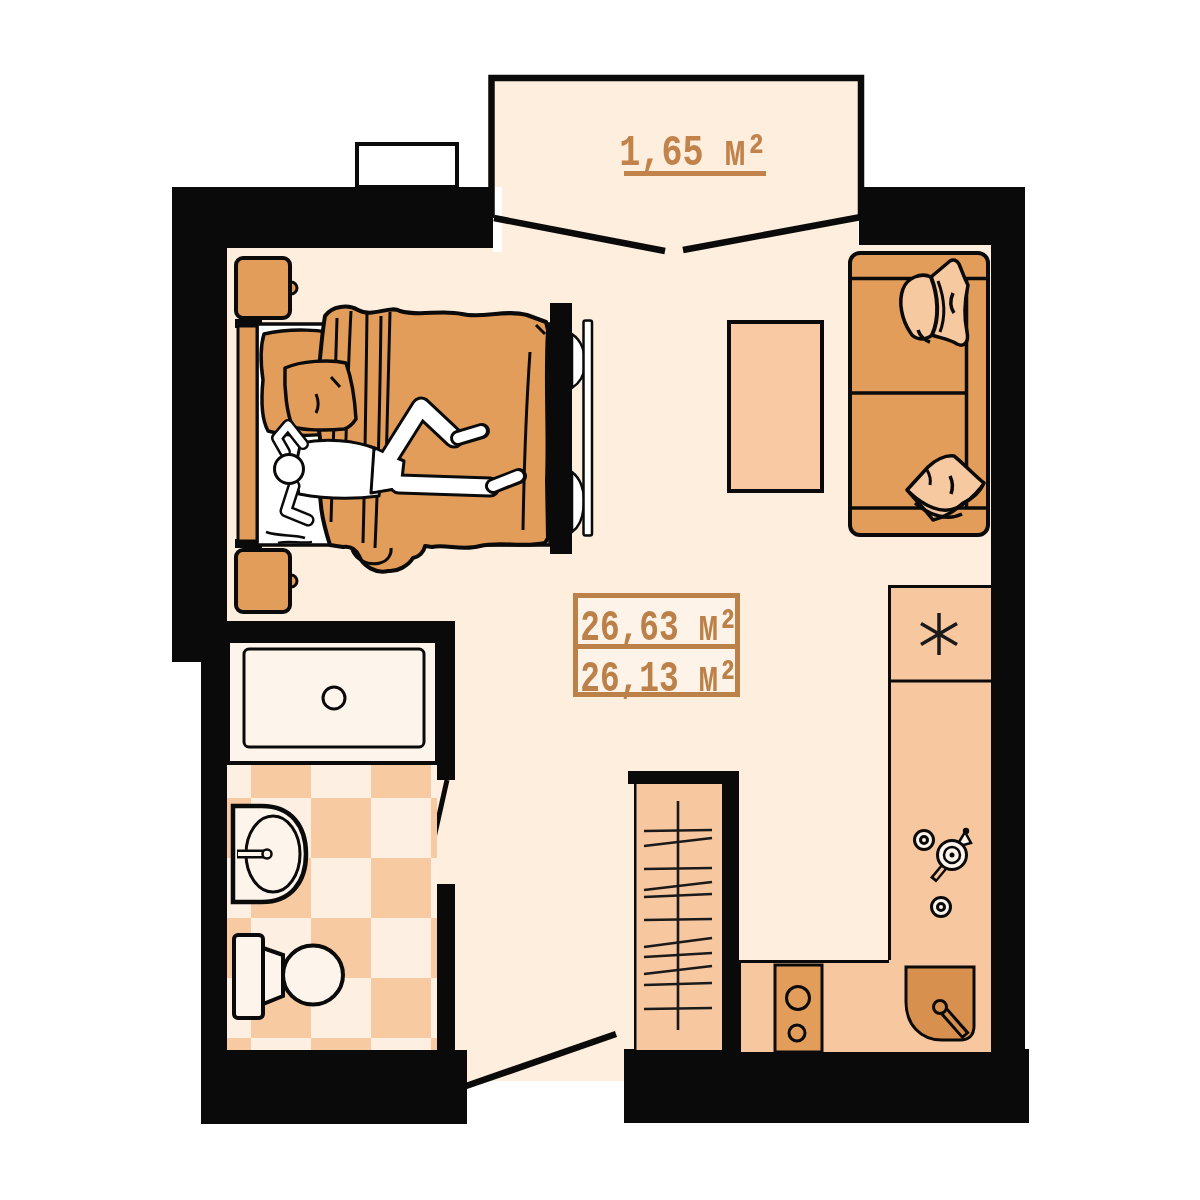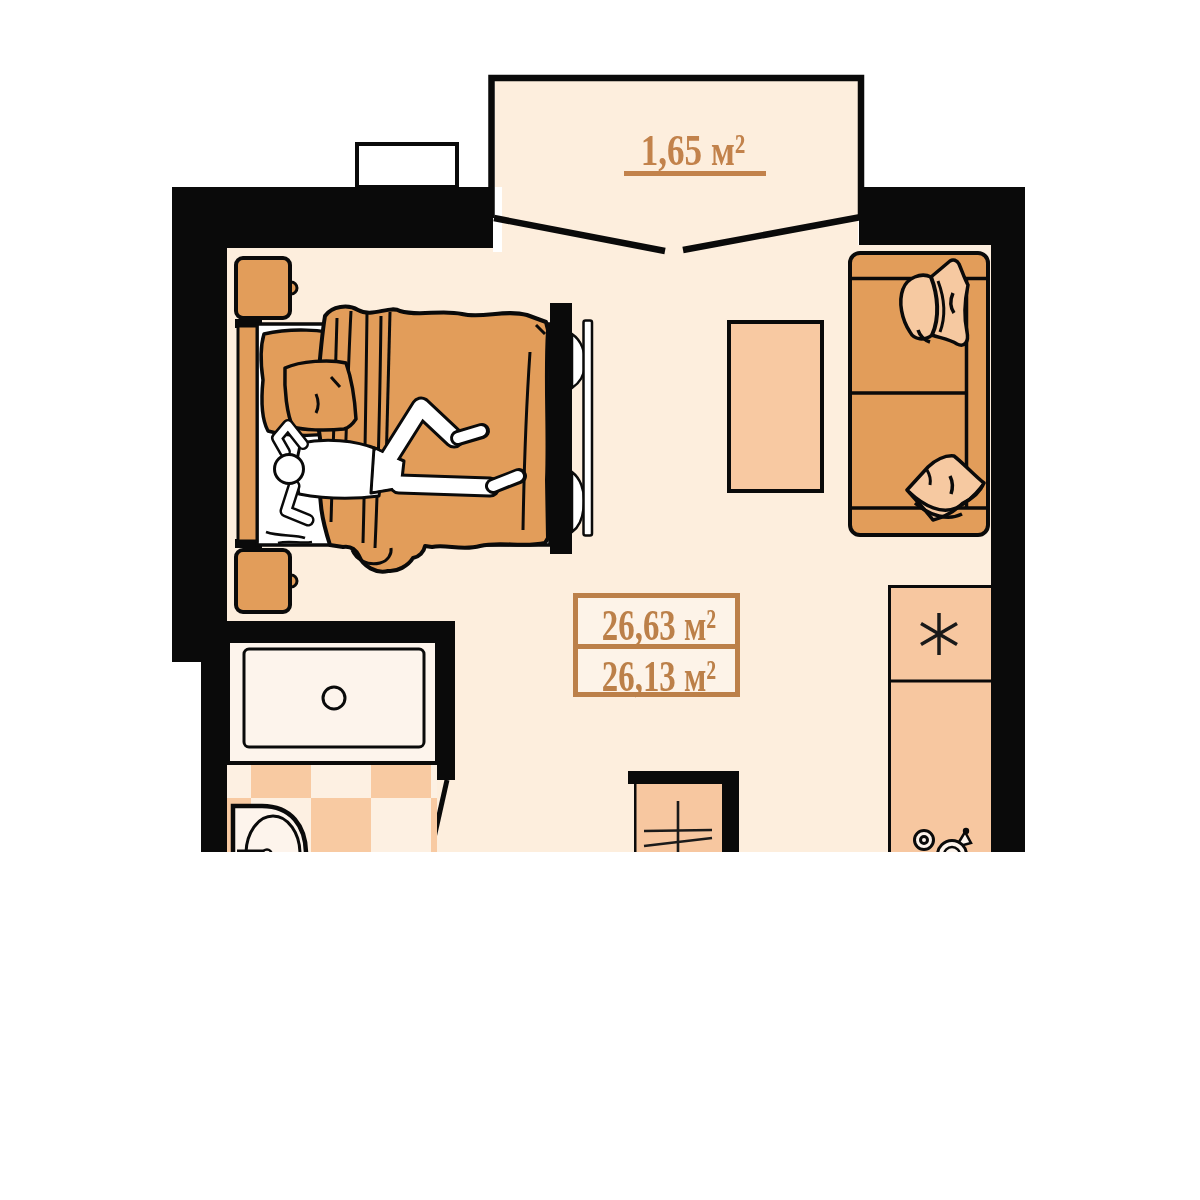--- a/index.html
+++ b/index.html
@@ -1,16 +1,16 @@
 <!DOCTYPE html>
 <html><head>
 <meta charset="utf-8">
 <style>
   html,body{margin:0;padding:0;background:#ffffff;}
-  #plan{width:1200px;height:852px;position:relative;font-family:Liberation Serif, serif;}
+  #plan{width:1200px;height:1200px;position:relative;font-family:Liberation Mono, monospace;}
   svg{display:block;}
 </style>
 </head>
 <body>
 <div id="plan">
 <svg width="1200" height="1200" viewBox="0 0 1200 1200">
 
 <rect x="0" y="0" width="1200" height="1200" fill="#ffffff"></rect>
 
 <rect x="227" y="245" width="764" height="805" fill="#fdeedd"></rect>

